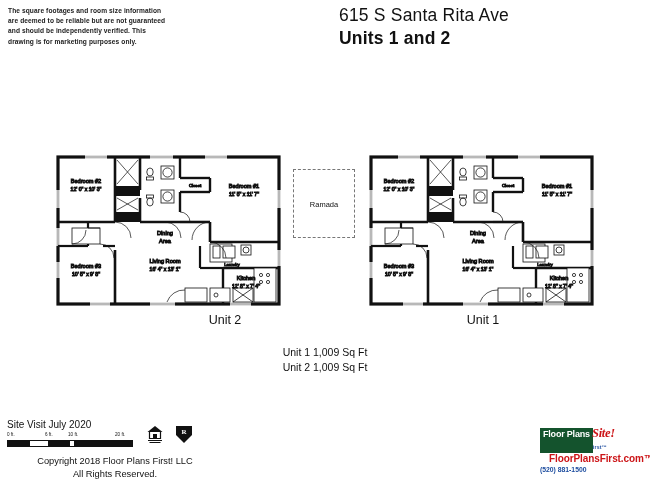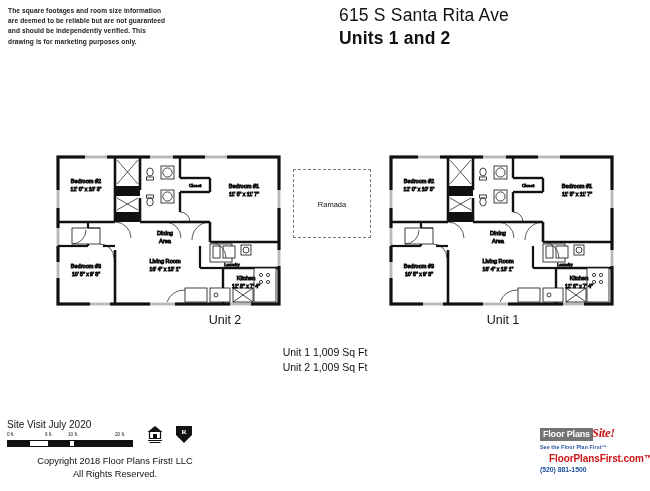--- a/index.html
+++ b/index.html
@@ -36,40 +36,40 @@
     right: 11px; top: 5px;
     width: 300px;
   }
   .title-line1 { font-size: 17.5px; letter-spacing: .2px; color: #111; }
   .title-line2 { font-size: 17.5px; letter-spacing: .2px; color: #111; margin-top: 2px; font-weight: bold; }
 
   
   .plans { position: absolute; left: 0; top: 150px; width: 650px; height: 200px; }
   .unit { position: absolute; top: 0; width: 230px; height: 175px; }
   .unit-left  { left: 55px; }
-  .unit-right { left: 388px; }
+  .unit-right { left: 368px; }
 
   .unit-caption {
     position: absolute;
     top: 163px;
     width: 230px;
     text-align: center;
     font-size: 12.5px;
     color: #111;
   }
   .unit-left .unit-caption  { left: 55px;  }
   .unit-right .unit-caption { left: 0px;   }
 
   .plan-svg { display: block; }
 
   
   .ramada {
     position: absolute;
     left: 293px; top: 19px;
-    width: 78px; height: 69px;
+    width: 62px; height: 69px;
     border: 1px dashed #777;
     box-sizing: border-box;
   }
   .ramada-label {
     position: absolute;
     left: 0; right: 0; top: 50%;
     transform: translateY(-50%);
     text-align: center;
     font-size: 7.5px;
     color: #111;
@@ -138,25 +138,25 @@
   .logo-block {
     position: absolute;
     right: 6px; top: 428px;
     width: 104px;
     text-align: left;
   }
   .logo-top { position: relative; height: 15px; }
   .logo-box {
     position: absolute;
     left: 0; top: 0;
-    background: #737373;
+    background: #14532d;
     color: #ffffff;
     font-size: 9px;
     font-weight: bold;
-    padding: 1px 3px 2px 3px;
+    padding: 1px 3px 14px 3px;
     line-height: 1.15;
     letter-spacing: -.2px;
   }
   .logo-first {
     position: absolute;
     left: 52px; top: -2px;
     color: #cc1417;
     font-style: italic;
     font-weight: bold;
     font-size: 12.5px;

